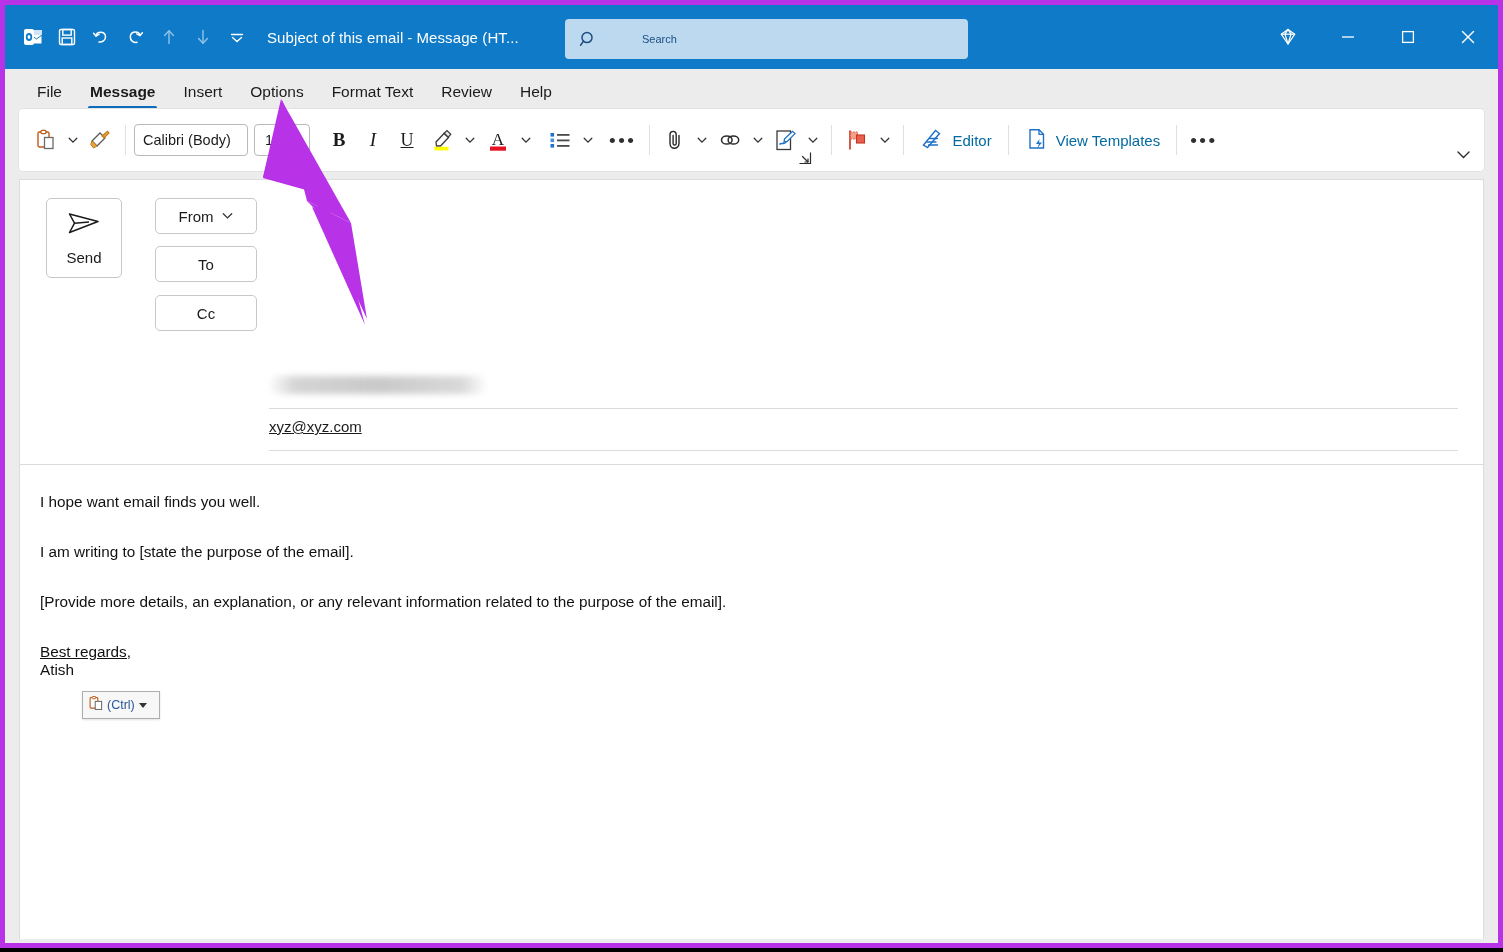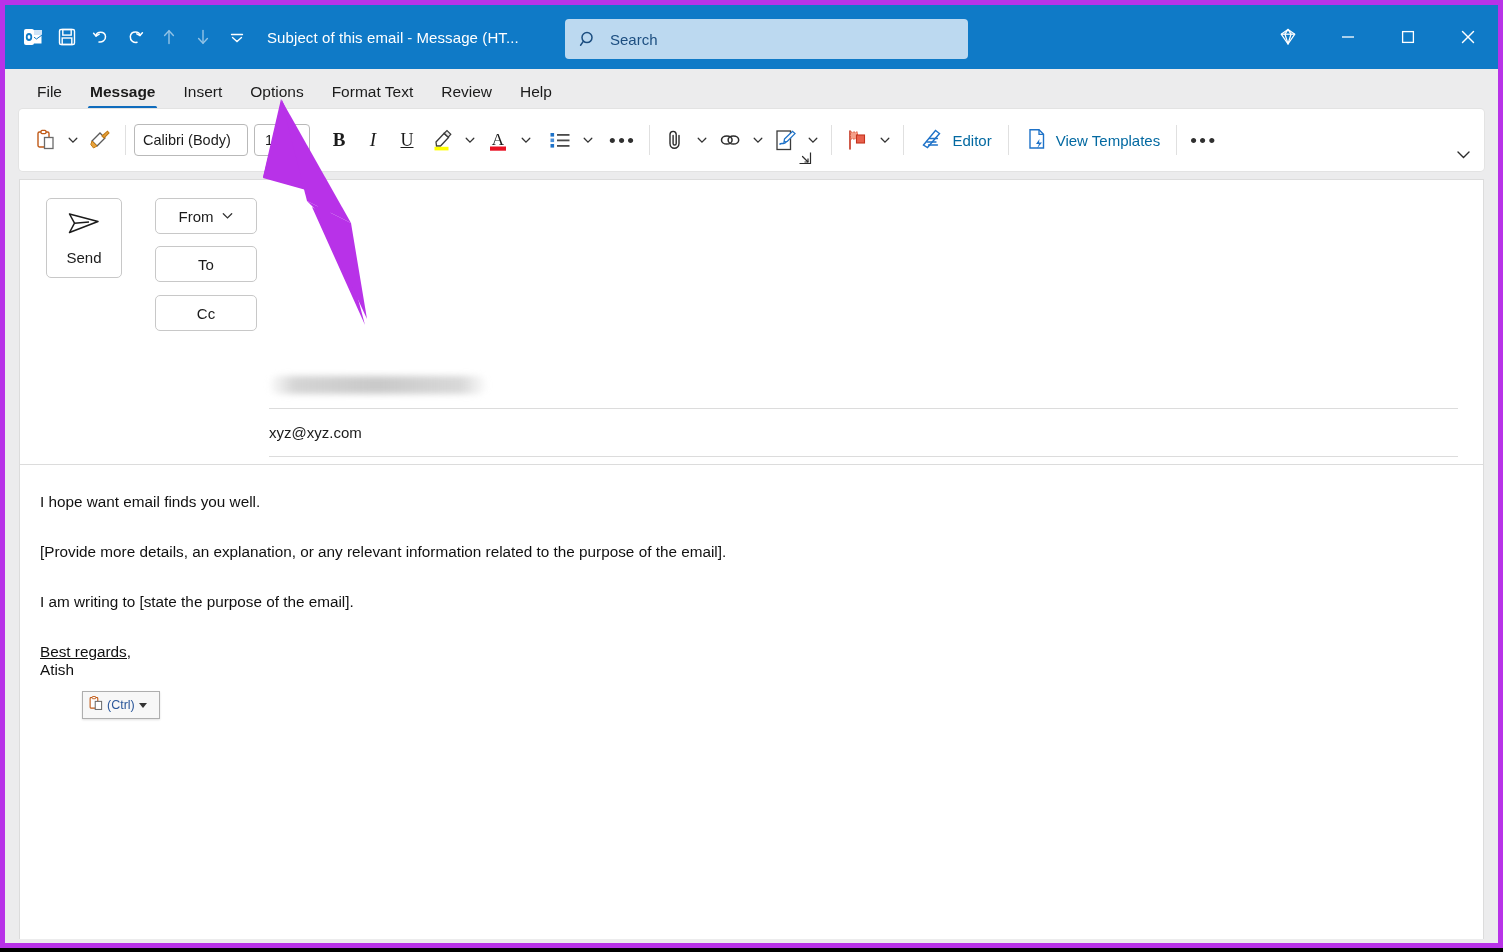--- a/index.html
+++ b/index.html
@@ -43,21 +43,21 @@
   #doc-title .sep { opacity: .9; padding: 0 4px; }
 
   #search-box {
     position: absolute; left: 560px; top: 14px;
     width: 403px; height: 40px;
     background: #bcd9f0; border-radius: 4px;
     display: flex; align-items: center; padding: 0 14px;
     cursor: text;
   }
   #search-box .s-ico { margin-right: 12px; display:flex; }
-  #search-box .s-txt { color: #1c4e80; font-size: 15px; }
+  #search-box .s-txt { color: #1c4e80; font-size: 11px; margin-left: 32px; }
 
   .win-ctrls {
     position: absolute; right: 0; top: 0; height: 64px;
     display: flex; align-items: center;
   }
   .win-btn {
     width: 60px; height: 64px;
     display: flex; align-items: center; justify-content: center;
     color: #fff; cursor: pointer;
   }
@@ -160,21 +160,21 @@
   #to-btn   { top: 66px; }
   #cc-btn   { top: 115px; }
 
   .field-val {
     position: absolute; left: 249px; right: 25px;
     height: 48px; display: flex; align-items: center;
     border-bottom: 1px solid #dcdcdc;
     font-size: 15px; color: #1b1b1b; cursor: text;
   }
   #from-val { top: 181px; }
-  #to-val   { top: 229px; }
+  #to-val   { top: 223px; text-decoration: underline; }
   #cc-val   { top: 277px; }
 
   .blurred {
     width: 218px; height: 18px; border-radius: 9px;
     background: linear-gradient(90deg, rgba(205,205,205,.05), rgba(198,198,198,.75) 12%,
       rgba(192,192,192,.85) 50%, rgba(200,200,200,.7) 88%, rgba(210,210,210,.05));
     filter: blur(3px);
     color: transparent; font-size: 0;
   }
 
@@ -564,22 +564,22 @@
         <div id="subject-label">Subject</div>
         <div id="subject-val">
           <span>Subject of this email</span>
         </div>
 
         <div id="hdr-divider"></div>
       </div>
 
       <div id="body-area">
         <p>I hope want email finds you well.</p>
+        <p>I am writing to [state the purpose of the email].</p>
         <p>[Provide more details, an explanation, or any relevant information related to the purpose of the email].</p>
-        <p>I am writing to [state the purpose of the email].</p>
         <p class="tight">Best regards,</p>
         <p>Atish</p>
 
         <div id="paste-options">
           <span>
             <svg width="17" height="17" viewBox="0 0 20 20" fill="none">
               <rect x="2.5" y="3" width="9" height="12.5" rx="1" fill="#fff" stroke="#c05a17" stroke-width="1.3"></rect>
               <rect x="4.8" y="1.8" width="4.4" height="2.6" rx="0.8" fill="#fff" stroke="#c05a17" stroke-width="1.1"></rect>
               <rect x="8.5" y="7.5" width="7.5" height="9.5" fill="#fff" stroke="#6b6b6b" stroke-width="1.2"></rect>
             </svg>

